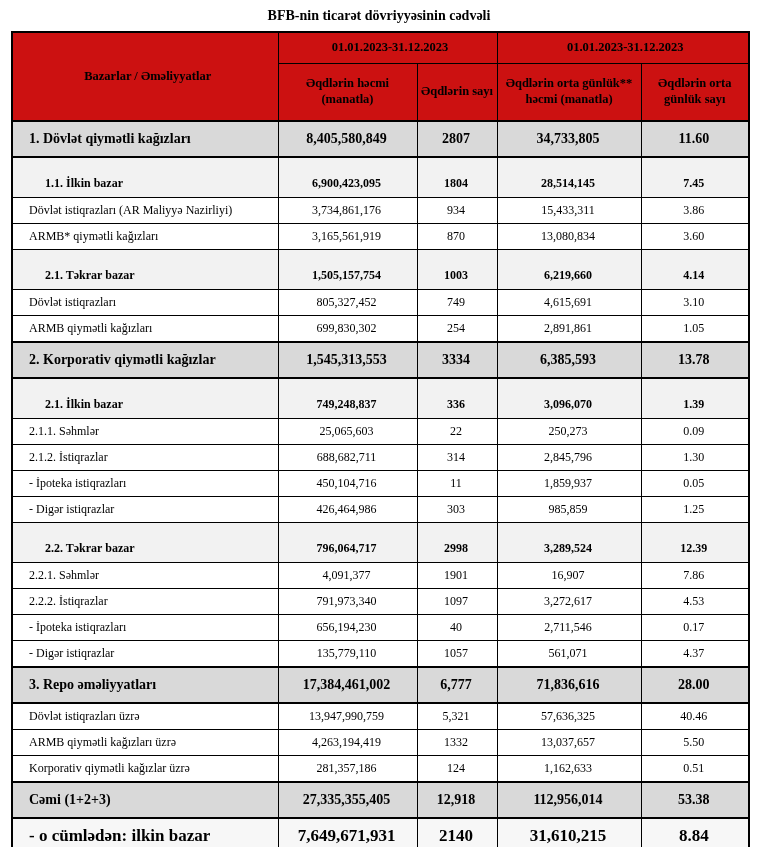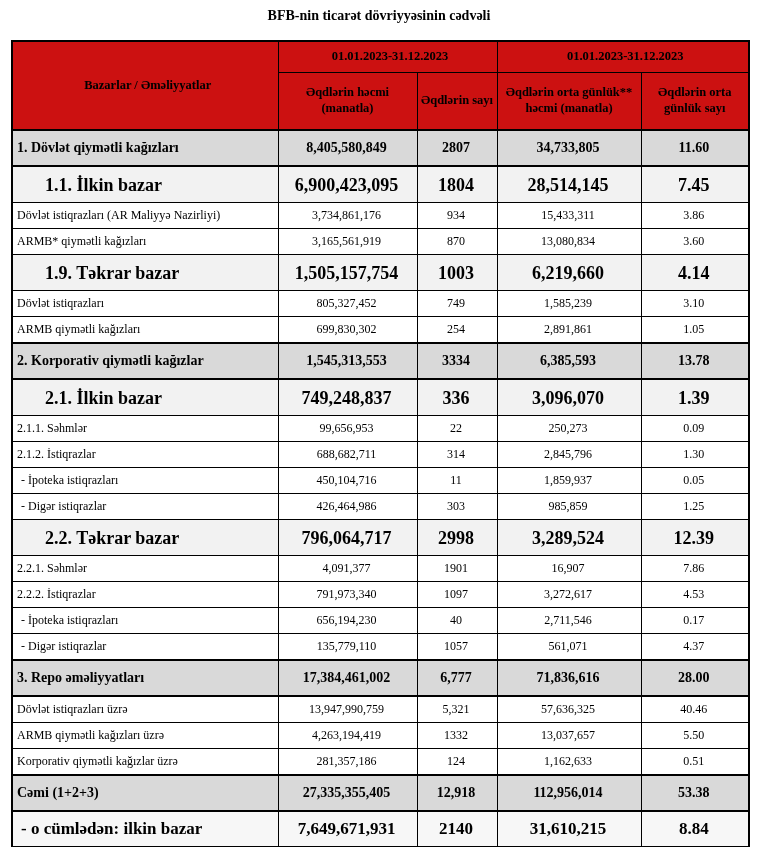--- a/index.html
+++ b/index.html
@@ -14,21 +14,21 @@
     width: 758px;
     height: 847px;
     box-sizing: border-box;
     overflow: hidden;
   }
   .title {
     text-align: center;
     font-weight: bold;
     font-size: 14px;
     padding-top: 8px;
-    margin-bottom: 16px;
+    margin-bottom: 7px;
   }
   table.trade {
     border-collapse: collapse;
     table-layout: fixed;
     width: 737px;
     margin-left: 11px;
     border: 2px solid #000;
   }
   table.trade th, table.trade td {
     border: 1px solid #000;
@@ -41,37 +41,37 @@
     font-weight: bold;
     font-size: 12.5px;
     text-align: center;
     padding: 2px 3px;
     line-height: 1.25;
   }
   tr.period-row th { height: 26px; padding-left: 8px; }
   tr.subhead-row th { height: 52px; }
   td.label-cell { text-align: left; }
   td.value-cell { text-align: center; }
-  .indent-0 { padding-left: 4px; }
-  .indent-1 { padding-left: 8px; margin-left: 41px; }
+  .indent-0 { padding-left: 16px; }
+  .indent-1 { padding-left: 16px; margin-left: 41px; }
   .indent-2 { padding-left: 32px; }
   tr.row-section td {
     background: #d9d9d9;
     font-weight: bold;
     font-size: 14px;
     padding-top: 9px;
     padding-bottom: 9px;
     border-top: 2px solid #000;
     border-bottom: 2px solid #000;
   }
   tr.row-subsection td {
     background: #f2f2f2;
     font-weight: bold;
-    font-size: 18px;
-    padding-top: 8px;
+    font-size: 12px;
+    padding-top: 18px;
     padding-bottom: 6px;
   }
   tr.row-normal td {
     background: #ffffff;
     font-weight: normal;
     font-size: 12px;
     padding-top: 5px;
     padding-bottom: 5px;
   }
   tr.row-subtotal td {
@@ -138,31 +138,31 @@
           <td class="value-cell">3.86</td>
         </tr>
         <tr class="row-normal">
           <td class="label-cell indent-0">ARMB* qiymətli kağızları</td>
           <td class="value-cell">3,165,561,919</td>
           <td class="value-cell">870</td>
           <td class="value-cell">13,080,834</td>
           <td class="value-cell">3.60</td>
         </tr>
         <tr class="row-subsection">
-          <td class="label-cell indent-2">1.9. Təkrar bazar</td>
+          <td class="label-cell indent-2">2.1. Təkrar bazar</td>
           <td class="value-cell">1,505,157,754</td>
           <td class="value-cell">1003</td>
           <td class="value-cell">6,219,660</td>
           <td class="value-cell">4.14</td>
         </tr>
         <tr class="row-normal">
           <td class="label-cell indent-0">Dövlət istiqrazları</td>
           <td class="value-cell">805,327,452</td>
           <td class="value-cell">749</td>
-          <td class="value-cell">1,585,239</td>
+          <td class="value-cell">4,615,691</td>
           <td class="value-cell">3.10</td>
         </tr>
         <tr class="row-normal">
           <td class="label-cell indent-0">ARMB qiymətli kağızları</td>
           <td class="value-cell">699,830,302</td>
           <td class="value-cell">254</td>
           <td class="value-cell">2,891,861</td>
           <td class="value-cell">1.05</td>
         </tr>
         <tr class="row-section">
@@ -174,21 +174,21 @@
         </tr>
         <tr class="row-subsection">
           <td class="label-cell indent-2">2.1. İlkin bazar</td>
           <td class="value-cell">749,248,837</td>
           <td class="value-cell">336</td>
           <td class="value-cell">3,096,070</td>
           <td class="value-cell">1.39</td>
         </tr>
         <tr class="row-normal">
           <td class="label-cell indent-0">2.1.1. Səhmlər</td>
-          <td class="value-cell">99,656,953</td>
+          <td class="value-cell">25,065,603</td>
           <td class="value-cell">22</td>
           <td class="value-cell">250,273</td>
           <td class="value-cell">0.09</td>
         </tr>
         <tr class="row-normal">
           <td class="label-cell indent-0">2.1.2. İstiqrazlar</td>
           <td class="value-cell">688,682,711</td>
           <td class="value-cell">314</td>
           <td class="value-cell">2,845,796</td>
           <td class="value-cell">1.30</td>

